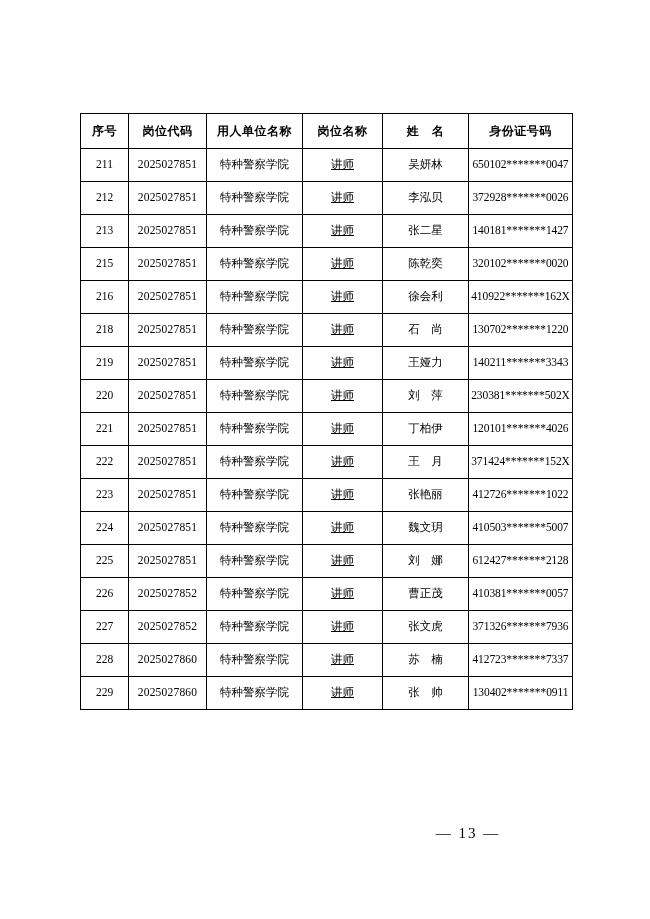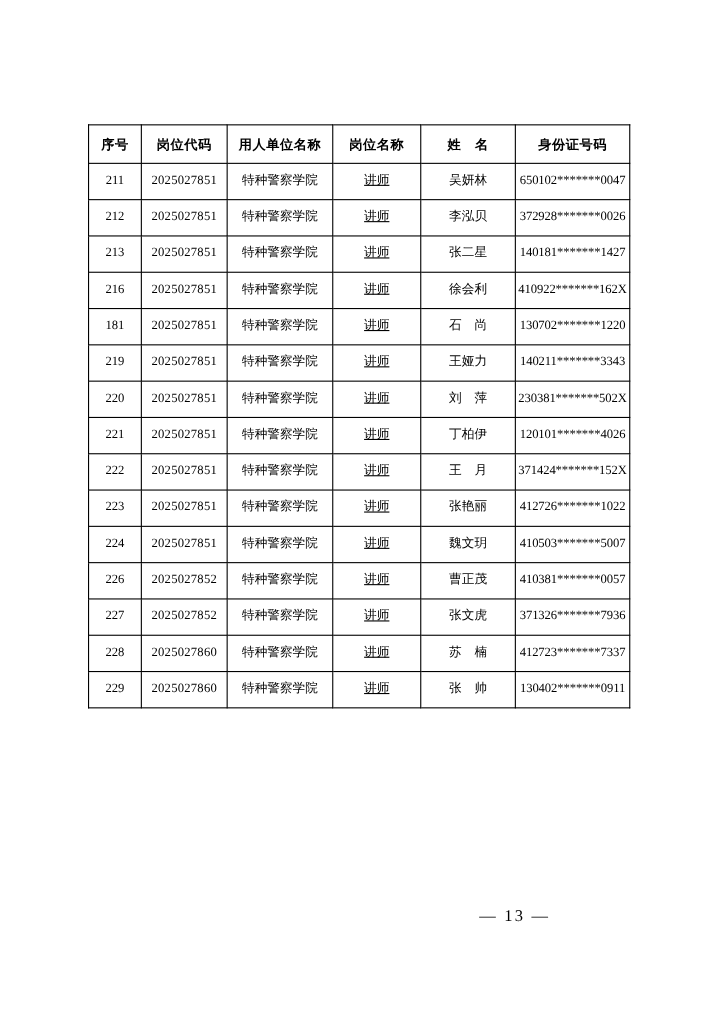--- a/index.html
+++ b/index.html
@@ -126,29 +126,37 @@
           </tr>
           <tr>
             <td class="seq">213</td>
             <td class="code">2025027851</td>
             <td class="org">特种警察学院</td>
             <td class="post">讲师</td>
             <td class="name">张二星</td>
             <td class="idnum">140181*******1427</td>
           </tr>
           <tr>
+            <td class="seq">215</td>
+            <td class="code">2025027851</td>
+            <td class="org">特种警察学院</td>
+            <td class="post">讲师</td>
+            <td class="name">陈乾奕</td>
+            <td class="idnum">320102*******0020</td>
+          </tr>
+          <tr>
             <td class="seq">216</td>
             <td class="code">2025027851</td>
             <td class="org">特种警察学院</td>
             <td class="post">讲师</td>
             <td class="name">徐会利</td>
             <td class="idnum">410922*******162X</td>
           </tr>
           <tr>
-            <td class="seq">181</td>
+            <td class="seq">218</td>
             <td class="code">2025027851</td>
             <td class="org">特种警察学院</td>
             <td class="post">讲师</td>
             <td class="name">石　尚</td>
             <td class="idnum">130702*******1220</td>
           </tr>
           <tr>
             <td class="seq">219</td>
             <td class="code">2025027851</td>
             <td class="org">特种警察学院</td>
@@ -188,20 +196,28 @@
             <td class="name">张艳丽</td>
             <td class="idnum">412726*******1022</td>
           </tr>
           <tr>
             <td class="seq">224</td>
             <td class="code">2025027851</td>
             <td class="org">特种警察学院</td>
             <td class="post">讲师</td>
             <td class="name">魏文玥</td>
             <td class="idnum">410503*******5007</td>
+          </tr>
+          <tr>
+            <td class="seq">225</td>
+            <td class="code">2025027851</td>
+            <td class="org">特种警察学院</td>
+            <td class="post">讲师</td>
+            <td class="name">刘　娜</td>
+            <td class="idnum">612427*******2128</td>
           </tr>
           <tr>
             <td class="seq">226</td>
             <td class="code">2025027852</td>
             <td class="org">特种警察学院</td>
             <td class="post">讲师</td>
             <td class="name">曹正茂</td>
             <td class="idnum">410381*******0057</td>
           </tr>
           <tr>

